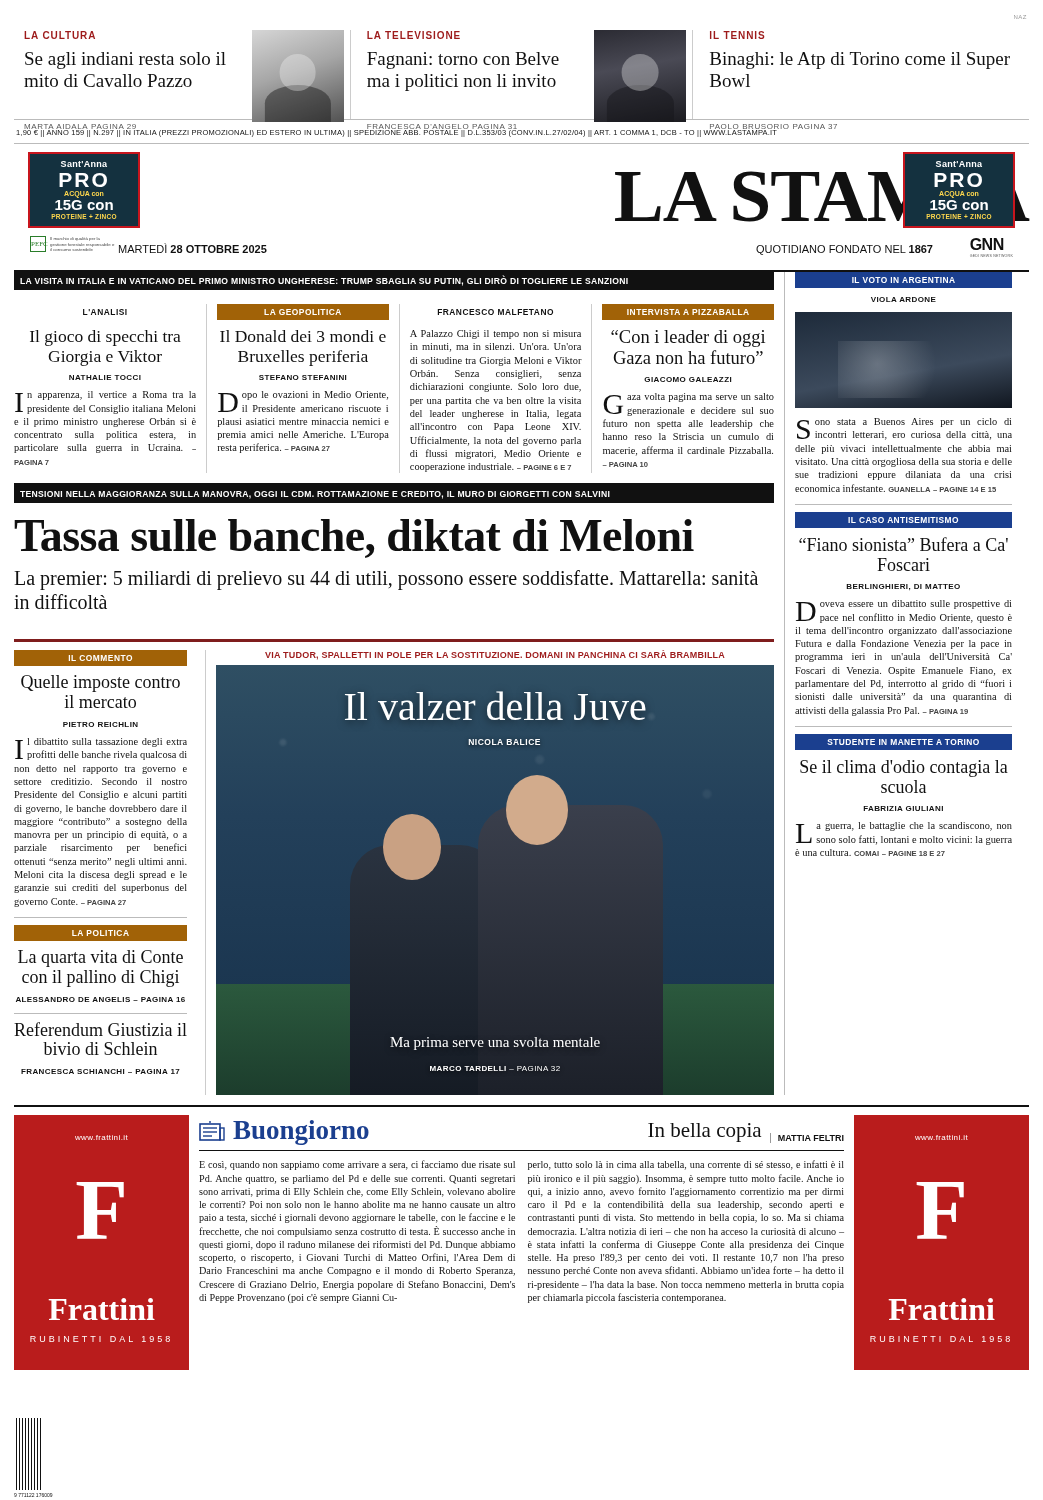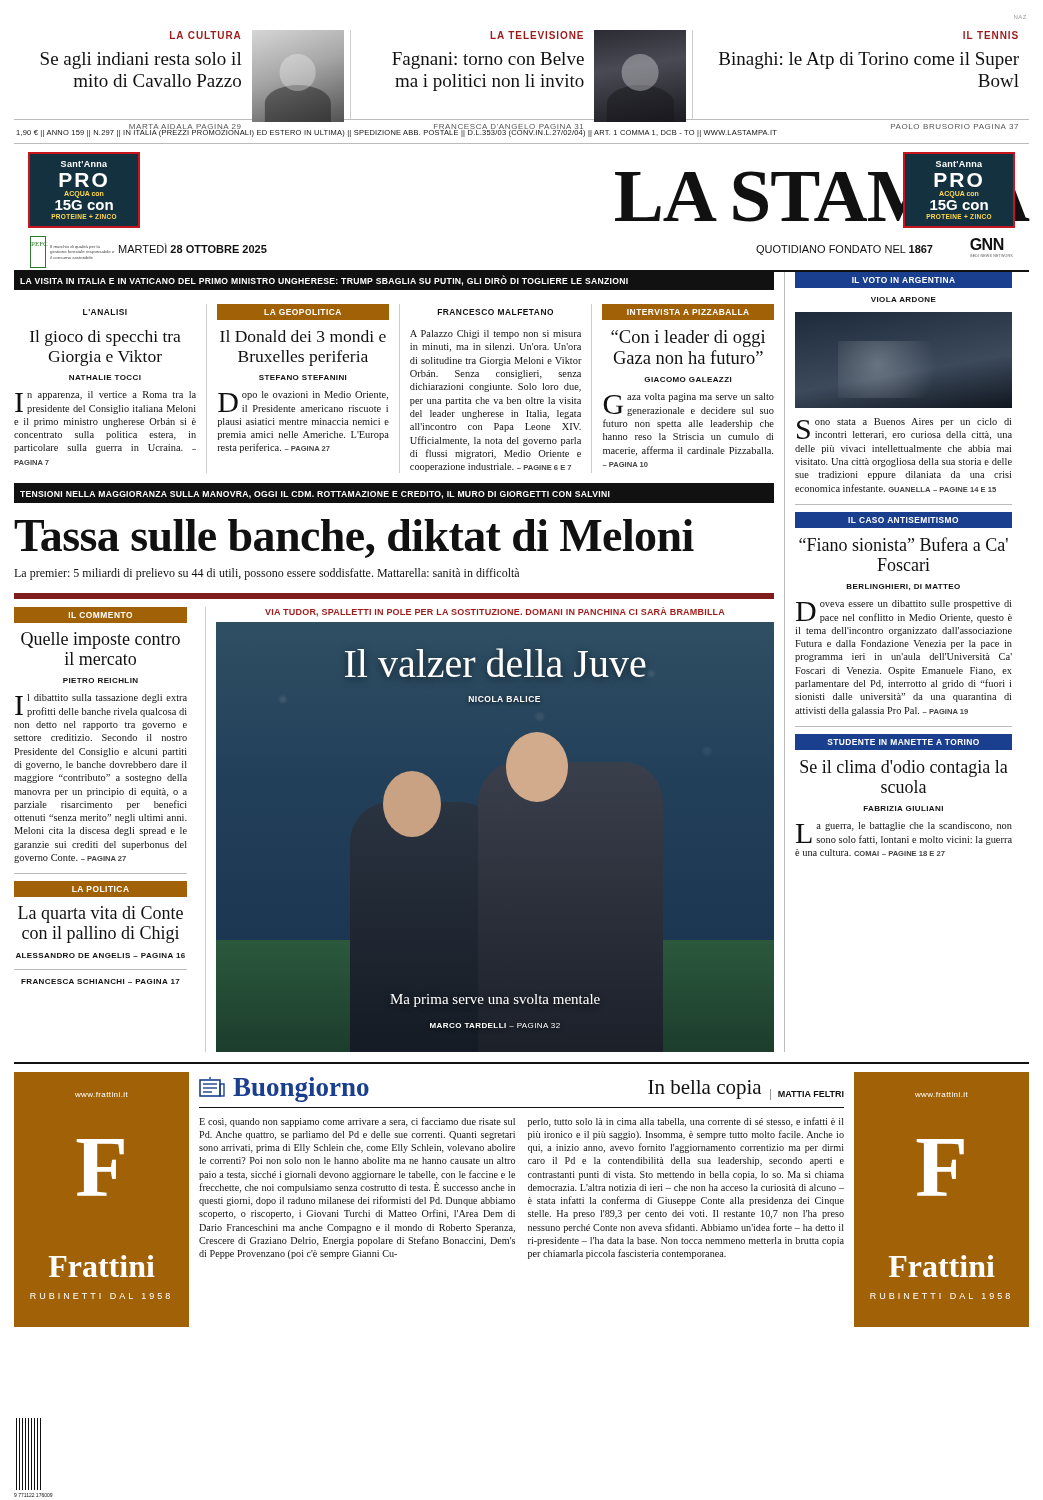--- a/index.html
+++ b/index.html
@@ -8,21 +8,21 @@
     background: #ffffff;
     font-family: "Liberation Serif", serif;
     color: #111;
     overflow: hidden;
   }
   .page { width: 1043px; height: 1500px; position: relative; padding: 0 14px; }
 
   
   .topstrip { display: flex; height: 120px; padding-top: 30px; border-bottom: 1px solid #bbb; }
   .ts-item { flex: 1; display: flex; align-items: flex-start; }
-  .ts-text { flex: 1; text-align: right; padding: 0 10px; }
+  .ts-text { flex: 1; text-align: left; padding: 0 10px; }
   .ts-kicker {
     font-family: "Liberation Sans", sans-serif;
     font-size: 10px; font-weight: bold; letter-spacing: .9px;
     color: #9d1b1b; margin-bottom: 7px;
   }
   .ts-head { font-size: 19px; line-height: 1.18; font-weight: normal; }
   .ts-by {
     font-family: "Liberation Sans", sans-serif;
     font-size: 8px; font-weight: bold; letter-spacing: .6px;
     margin-top: 29px; color: #111;
@@ -70,21 +70,21 @@
     font-family: "Liberation Sans", sans-serif; text-align: center;
     padding-top: 5px; overflow: hidden;
   }
   .adbox.left { left: 14px; } .adbox.right { right: 14px; }
   .adbox .brand { font-size: 9px; font-weight: bold; letter-spacing: .3px; }
   .adbox .pro { font-size: 21px; font-weight: bold; letter-spacing: 2px; line-height: 1;}
   .adbox .l1 { font-size: 7px; font-weight: bold; color: #ffd84d; }
   .adbox .l2 { font-size: 15px; font-weight: bold; line-height: 1.05; }
   .adbox .l3 { font-size: 6.5px; font-weight: bold; color: #ffd84d; letter-spacing: .3px;}
   .pefc { position: absolute; left: 16px; top: 92px; display:flex; gap:4px; align-items:center;}
-  .pefc .logo { width: 16px; height: 32px; border:1px solid #2a7d2a; color:#2a7d2a; font-size:7px; text-align:center; line-height:14px;}
+  .pefc .logo { width: 16px; height: 16px; border:1px solid #2a7d2a; color:#2a7d2a; font-size:7px; text-align:center; line-height:14px;}
   .pefc .txt { font-family:"Liberation Sans",sans-serif; font-size:4.4px; color:#444; line-height:1.25; width:66px;}
   .gnn { position:absolute; right: 16px; top: 92px; font-family:"Liberation Sans",sans-serif; font-weight:bold; font-size:16px; letter-spacing:-.5px;}
   .gnn small{display:block; font-size:3.6px; font-weight:normal; letter-spacing:.2px; color:#555;}
 
   
   .grid { display: flex; gap: 10px; border-top: 2px solid #111; padding-top: 0; }
   .col-main { width: 760px; }
   .col-right { width: 228px; border-left: 1px solid #bbb; padding-left: 10px; }
 
   
@@ -116,21 +116,21 @@
     float: left; font-size: 30px; line-height: .82; padding: 2px 3px 0 0; font-weight: normal;
   }
 
   
   .secondlead { margin-top: 10px; border-top: 2px solid #111; }
   .overline2 {
     background: #111; color: #fff; font-family: "Liberation Sans", sans-serif;
     font-size: 8.6px; font-weight: bold; letter-spacing: .3px; padding: 4px 6px;
   }
   .big-head { font-size: 46px; line-height: 1.02; font-weight: bold; padding: 10px 0 6px; letter-spacing: -.6px;}
-  .sub-head { font-size: 12px; line-height: 1.2; padding-bottom: 12px; border-bottom: 6px solid #7f1d1d; }
+  .sub-head { font-size: 20px; line-height: 1.2; padding-bottom: 25px; border-bottom: 3px solid #7f1d1d; }
 
   .lowergrid { display: flex; gap: 18px; padding-top: 8px; }
   .lg-left { width: 175px; }
   .lg-right { width: 575px; border-left: 1px solid #ccc; padding-left: 10px; }
   .lg-left h3 { font-size: 18px; line-height: 1.1; font-weight: normal; text-align: center; }
   .hr { border-top: 1px solid #bbb; margin: 9px 0 7px; }
 
   
   .photo-kicker {
     font-family: "Liberation Sans", sans-serif; font-size: 9px; font-weight: bold;
@@ -182,21 +182,21 @@
     letter-spacing:.4px; padding:3px 2px; margin-bottom:7px;
   }
   .col-right h3 { font-size: 18px; line-height: 1.12; font-weight: normal; text-align:center; }
   .rphoto { width: 100%; height: 96px; margin: 8px 0 7px; overflow:hidden;
     background: linear-gradient(170deg,#1d2a3a,#3c4a5c 60%,#10161f); position:relative;}
   .rphoto:after{content:""; position:absolute; left:20%; top:30%; width:60%; height:60%;
     background: radial-gradient(circle at 30% 40%, rgba(255,255,255,.25), transparent 60%);}
 
   
   .bottom { display:flex; gap:10px; margin-top: 10px; border-top: 2px solid #111; padding-top: 8px; }
-  .adblk { width: 175px; height: 255px; background:#a16207; color:#fff; position:relative; }
+  .adblk { width: 175px; height: 255px; background:#b91c1c; color:#fff; position:relative; }
   .adblk .url { position:absolute; top:18px; left:0; right:0; text-align:center;
     font-family:"Liberation Sans",sans-serif; font-size:8px; letter-spacing:.4px;}
   .adblk .f { position:absolute; top:52px; left:0; right:0; text-align:center; font-size:86px; font-weight:bold; line-height:1;}
   .adblk .nm { position:absolute; bottom:42px; left:0; right:0; text-align:center; font-size:32px; font-weight:bold;}
   .adblk .sl { position:absolute; bottom:26px; left:0; right:0; text-align:center;
     font-family:"Liberation Sans",sans-serif; font-size:9px; letter-spacing:3px;}
   .barcode { position:absolute; left:16px; bottom: 10px; width: 26px; height: 72px;
     background: repeating-linear-gradient(90deg,#111 0 1px,#fff 1px 3px); }
   .barcode-num { position:absolute; left:14px; bottom:2px; font-family:"Liberation Sans",sans-serif; font-size:5px;}
   .buon { flex:1; }
@@ -320,20 +320,21 @@
         <div class="lg-left">
           <span class="tag">IL COMMENTO</span>
           <h3>Quelle imposte contro il mercato</h3>
           <div class="byline">PIETRO REICHLIN</div>
           <div class="body dropcap"><span>Il dibattito sulla tassazione degli extra profitti delle banche rivela qualcosa di non detto nel rapporto tra governo e settore creditizio. Secondo il nostro Presidente del Consiglio e alcuni partiti di governo, le banche dovrebbero dare il maggiore “contributo” a sostegno della manovra per un principio di equità, o a parziale risarcimento per benefici ottenuti “senza merito” negli ultimi anni. Meloni cita la discesa degli spread e le garanzie sui crediti del superbonus del governo Conte.</span> <span class="pg">– PAGINA 27</span></div>
           <div class="hr"></div>
           <span class="tag">LA POLITICA</span>
           <h3>La quarta vita di Conte con il pallino di Chigi</h3>
           <div class="byline"><span>ALESSANDRO DE ANGELIS</span> <span>– PAGINA 16</span></div>
           <div class="hr"></div>
+          <h3>Referendum Giustizia il bivio di Schlein</h3>
           <div class="byline"><span>FRANCESCA SCHIANCHI</span> <span>– PAGINA 17</span></div>
         </div>
 
         <div class="lg-right">
           <div class="photo-kicker">VIA TUDOR, SPALLETTI IN POLE PER LA SOSTITUZIONE. DOMANI IN PANCHINA CI SARÀ BRAMBILLA</div>
           <div class="photo">
             <div class="crowd"></div>
             <div class="grass"></div>
             <div class="fig a"></div>
             <div class="head-a"></div>

